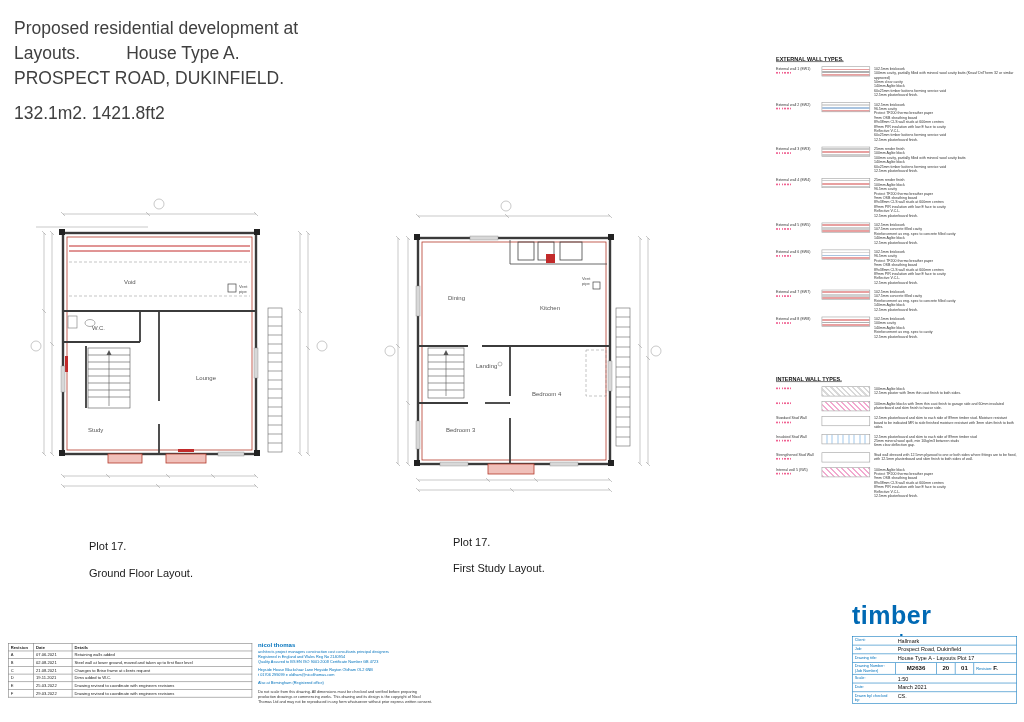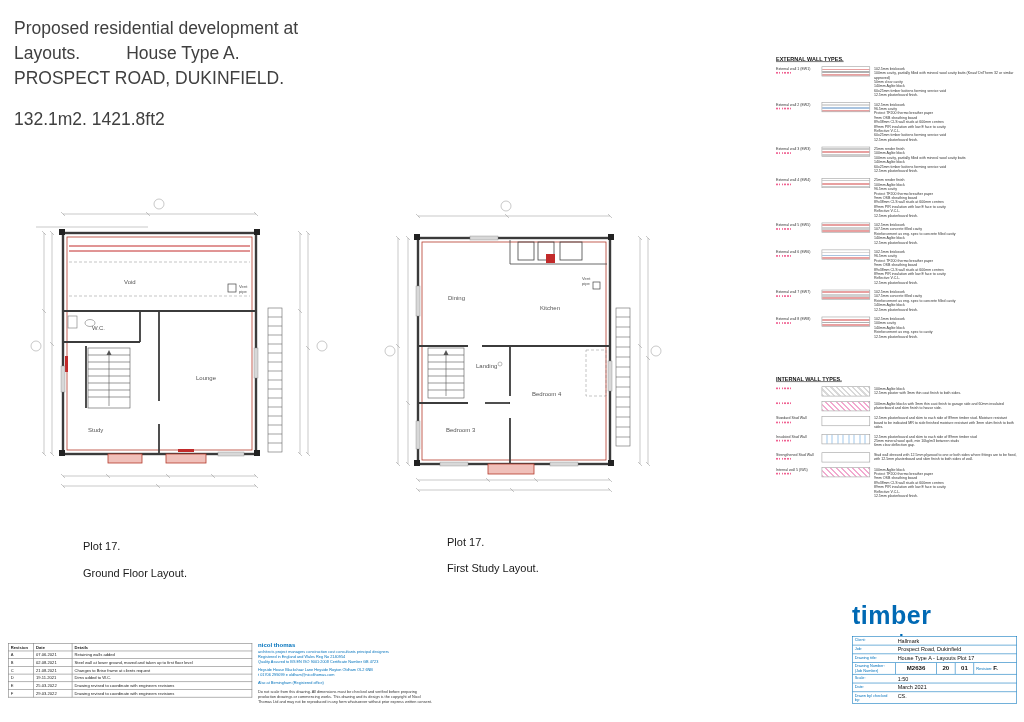--- a/index.html
+++ b/index.html
@@ -4,27 +4,27 @@
 <style>
   * { margin:0; padding:0; box-sizing:border-box; }
   html,body { background:#ffffff; }
   .sheet { position:relative; width:1024px; height:722px; background:#ffffff;
            font-family:"Liberation Sans", sans-serif; color:#1a1a1a; overflow:hidden; }
   .abs { position:absolute; }
 
   
   .header-block { left:14px; top:16px; font-size:17.5px; line-height:25px; color:#404040; }
   .gap3 { display:inline-block; width:46px; }
-  .area-line { margin-top:16px; }
+  .area-line { margin-top:10px; }
 
   
   .note-block { left:478px; top:36px; font-size:11px; line-height:15px; }
 
   
-  .caption { font-size:11px; color:#1a1a1a; }
+  .caption { font-size:11px; color:#1a1a1a;margin-left:6px; }
 
   
   .scale-55 { transform:scale(0.55); transform-origin:0 0; }
 
   
   .legend-heading { font-size:10px; font-weight:bold; text-decoration:underline; margin-bottom:8px; color:#111; }
   .legend-item { display:flex; gap:7px; margin-bottom:9px; align-items:flex-start; }
   .legend-label-wrap { width:76px; flex:0 0 auto; }
   .legend-label { font-size:6.5px; line-height:7.5px; color:#333; }
   .pink-mark { width:30px; height:3px; margin-top:2px;

